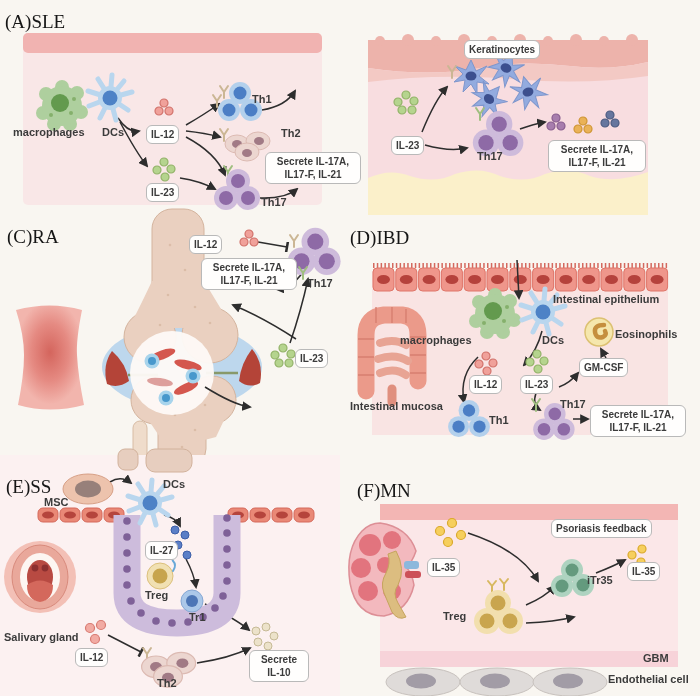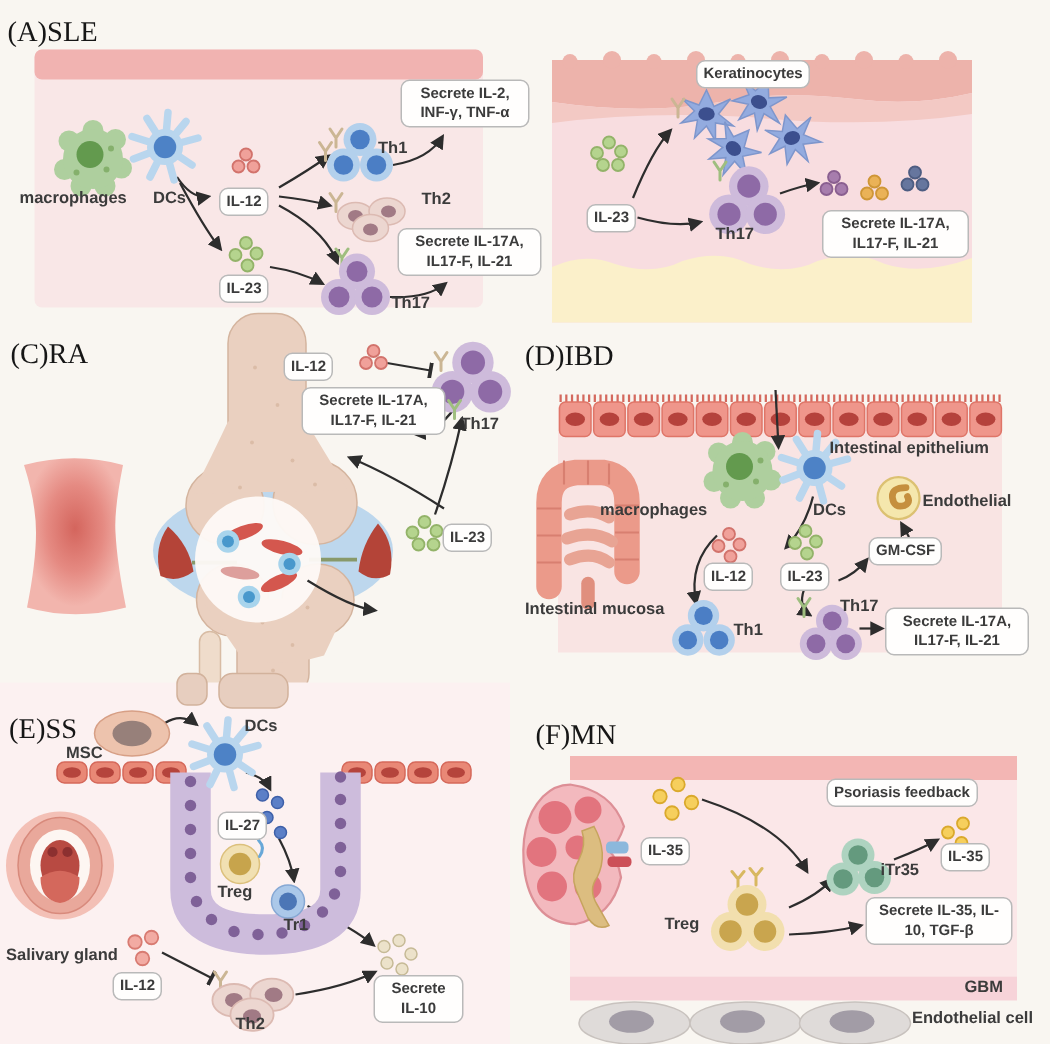--- a/index.html
+++ b/index.html
@@ -140,21 +140,20 @@
     <use href="#g-rec" x="224" y="133"></use>
     <use href="#g-th2" x="247" y="140"></use>
     <use href="#g-recg" x="228" y="170"></use>
     <use href="#g-th17" x="236" y="190"></use>
   </svg>
   <div class="ttl" style="left:5px;top:11px">(A)SLE</div>
   <div class="lbl" style="left:13px;top:126px">macrophages</div>
   <div class="lbl" style="left:102px;top:126px">DCs</div>
   <div class="box nw" style="left:146px;top:125px">IL-12</div>
   <div class="box nw" style="left:146px;top:183px">IL-23</div>
-  <div class="box" style="left:267px;top:53px;width:76px">Secrete IL-2, INF-γ, TNF-α</div>
   <div class="lbl" style="left:252px;top:93px">Th1</div>
   <div class="lbl" style="left:281px;top:127px">Th2</div>
   <div class="box" style="left:265px;top:152px;width:86px">Secrete IL-17A, IL17-F, IL-21</div>
   <div class="lbl" style="left:261px;top:196px">Th17</div>
 </section>
 
 <section class="panel" style="left:340px;top:0;width:360px;height:215px">
   <svg class="art" width="360" height="215" viewBox="0 0 360 215">
     <rect x="28" y="40" width="280" height="175" fill="#f8dde0"></rect>
     <g fill="#edb3ab">
@@ -306,21 +305,21 @@
     <use href="#g-dots4" x="146" y="148" fill="#f0a19a" stroke="#d2736c" stroke-width="1.2"></use>
     <use href="#g-dots4" x="197" y="146" fill="#b5d48e" stroke="#93b369" stroke-width="1.2"></use>
     <use href="#g-th1" transform="translate(129,205) scale(0.95)"></use>
     <use href="#g-recg" x="196" y="188"></use>
     <use href="#g-th17" transform="translate(213,207) scale(0.9)"></use>
   </svg>
   <div class="ttl" style="left:10px;top:12px">(D)IBD</div>
   <div class="lbl" style="left:213px;top:78px">Intestinal epithelium</div>
   <div class="lbl" style="left:60px;top:119px">macrophages</div>
   <div class="lbl" style="left:202px;top:119px">DCs</div>
-  <div class="lbl" style="left:275px;top:113px">Endothelial</div>
+  <div class="lbl" style="left:275px;top:113px">Eosinophils</div>
   <div class="lbl" style="left:10px;top:185px">Intestinal mucosa</div>
   <div class="box nw" style="left:129px;top:160px">IL-12</div>
   <div class="box nw" style="left:180px;top:160px">IL-23</div>
   <div class="box nw" style="left:239px;top:143px">GM-CSF</div>
   <div class="lbl" style="left:149px;top:199px">Th1</div>
   <div class="lbl" style="left:220px;top:183px">Th17</div>
   <div class="box" style="left:250px;top:190px;width:86px">Secrete IL-17A, IL17-F, IL-21</div>
 </section>
 
 <section class="panel" style="left:0;top:455px;width:340px;height:241px">
@@ -483,18 +482,17 @@
           <use href="#g-endo" x="157" y="227"></use>
           <use href="#g-endo" x="230" y="227"></use>
     </g>
   </svg>
   <div class="ttl" style="left:17px;top:25px">(F)MN</div>
   <div class="box nw" style="left:87px;top:103px">IL-35</div>
   <div class="box nw" style="left:211px;top:64px">Psoriasis feedback</div>
   <div class="lbl" style="left:103px;top:155px">Treg</div>
   <div class="lbl" style="left:247px;top:119px">iTr35</div>
   <div class="box nw" style="left:287px;top:107px">IL-35</div>
-  <div class="box" style="left:237px;top:143px;width:88px">Secrete IL-35, IL-10, TGF-β</div>
   <div class="lbl" style="left:303px;top:197px">GBM</div>
   <div class="lbl" style="left:268px;top:218px">Endothelial cell</div>
 </section>
 
 </div>
 
 </body></html>

